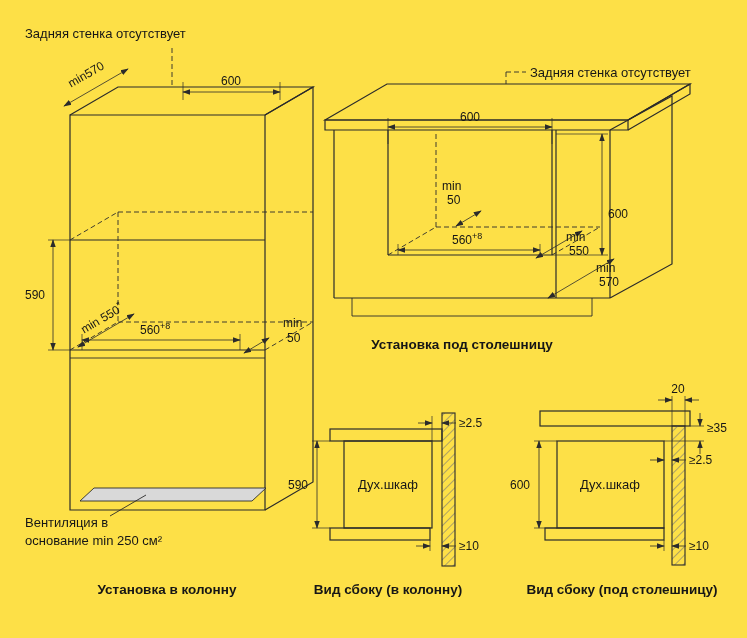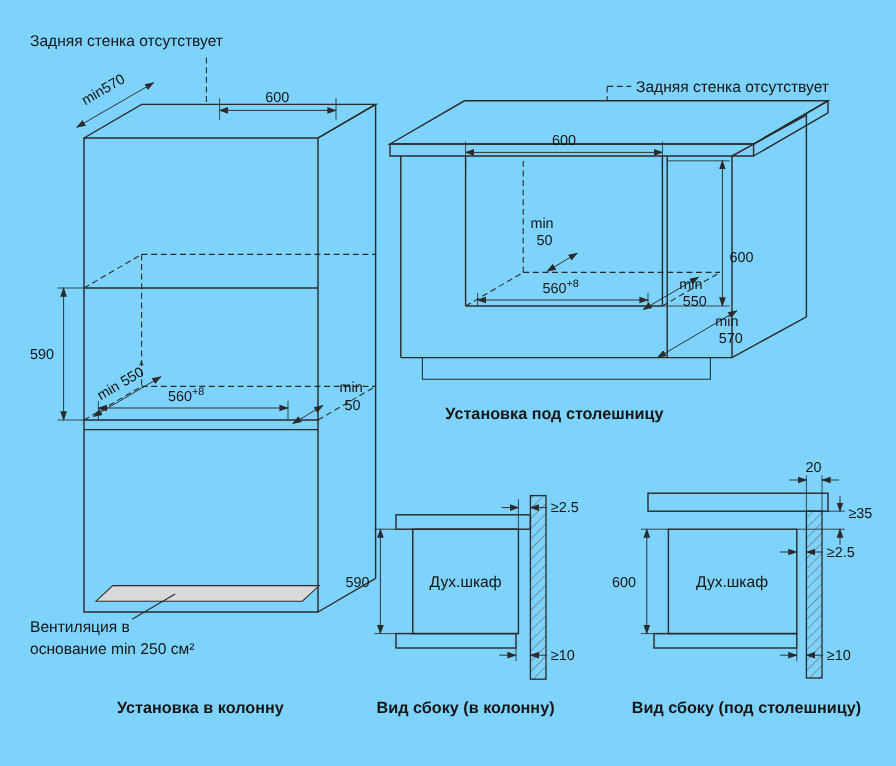--- a/index.html
+++ b/index.html
@@ -1,16 +1,16 @@
 <!DOCTYPE html>
 <html><head>
 <meta charset="utf-8">
 <style>
   html,body{margin:0;padding:0;background:#fff;}
-  .canvas{position:relative;width:747px;height:638px;background:#7dd3fc;overflow:hidden;
+  .canvas{position:relative;width:747px;height:638px;background:#fde047;overflow:hidden;
           font-family:"Liberation Sans",sans-serif;}
   svg text{font-family:"Liberation Sans",sans-serif;fill:#161616;font-size:12px;}
   svg text.note{font-size:13px;}
   svg text.cap{font-size:13.5px;font-weight:bold;}
   svg text.oven{font-size:13px;}
   .outline{stroke:#2b2b2b;stroke-width:1.2;fill:none;}
   .thin{stroke:#2b2b2b;stroke-width:0.9;fill:none;}
   .dash{stroke:#2b2b2b;stroke-width:0.9;fill:none;stroke-dasharray:5 3;}
   .dim{stroke:#2b2b2b;stroke-width:0.8;fill:none;}
   .ext{stroke:#2b2b2b;stroke-width:0.7;fill:none;}

